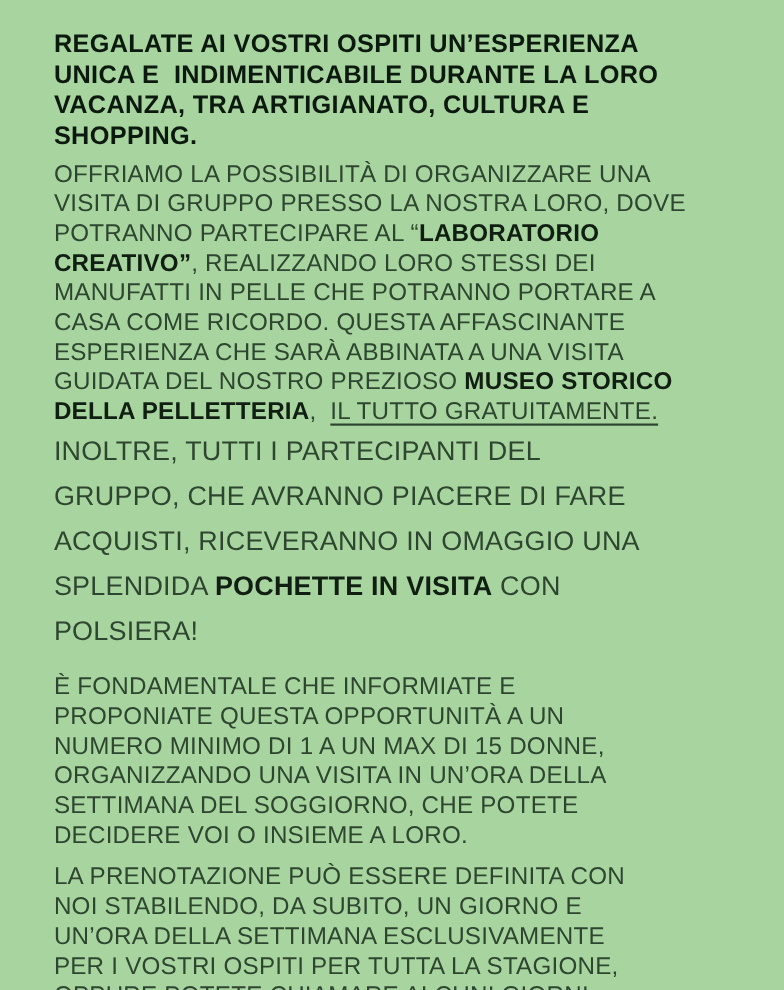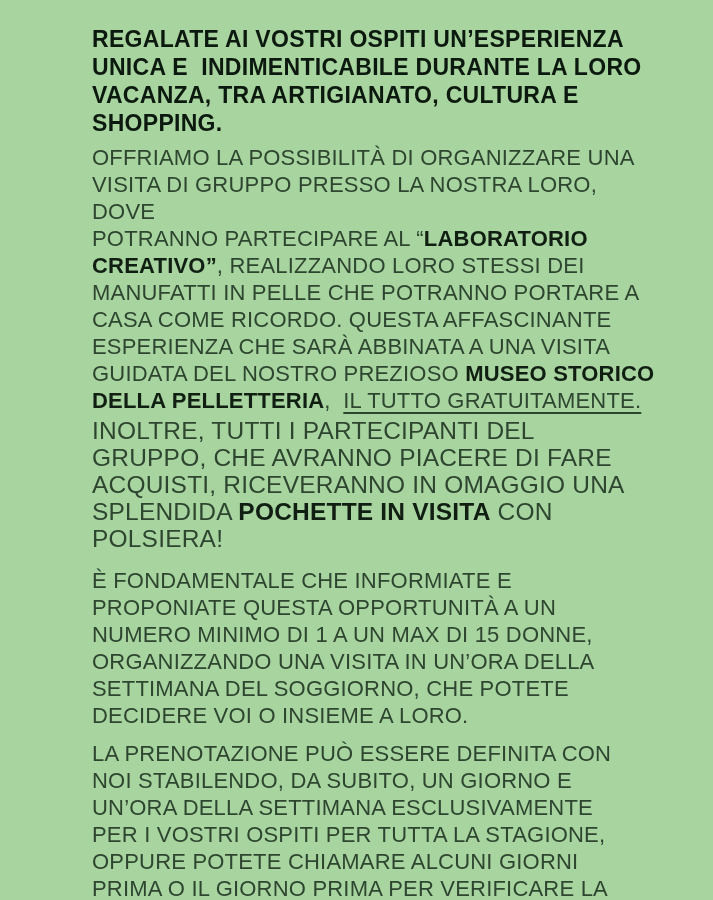--- a/index.html
+++ b/index.html
@@ -11,21 +11,21 @@
     width: 713px;
     height: 900px;
     background: #a8d4a0;
     overflow: hidden;
     font-family: "Liberation Sans", "DejaVu Sans", sans-serif;
   }
   .flyer {
     box-sizing: border-box;
     width: 713px;
     height: 900px;
-    padding: 25px 50px 0 92px;
+    padding: 25px 50px 0 49px;
   }
   .para {
     margin: 0;
     white-space: pre-line;
     font-size: 22px;
     line-height: 27px;
     letter-spacing: 0.2px;
     color: #2e4630;
     font-weight: 400;
   }
@@ -35,21 +35,21 @@
     font-weight: 700;
     color: #0c190e;
     letter-spacing: 0.3px;
     margin: 0 0 7px 0;
   }
   .para-offer {
     margin: 0;
   }
   .para-gift {
     font-size: 24.5px;
-    line-height: 27px;
+    line-height: 41px;
     margin: 3px 0 15px 0;
   }
   .para-req {
     margin: 0 0 11px 0;
   }
   .para-booking {
     margin: 0;
   }
   .run-bold {
     font-weight: 700;

